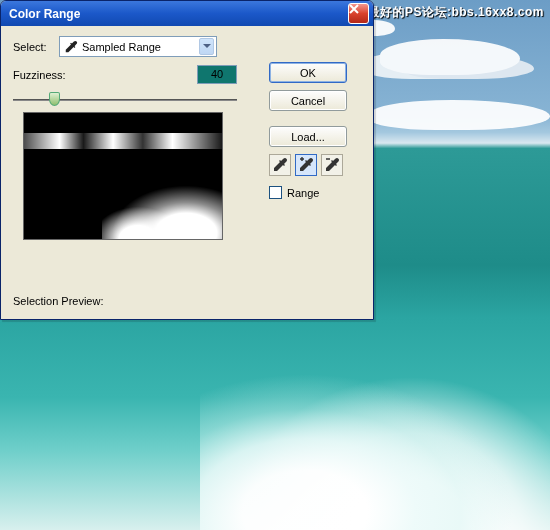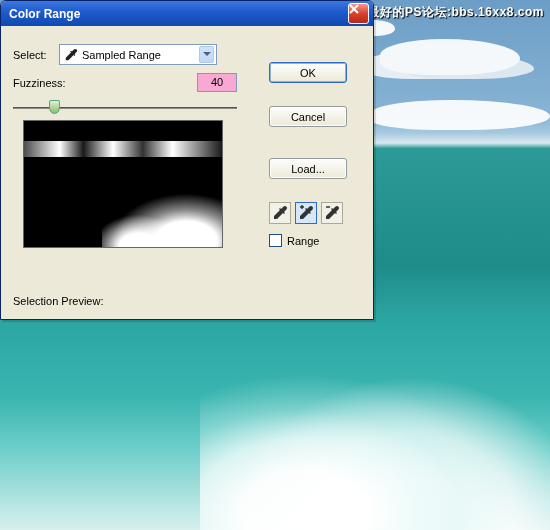--- a/index.html
+++ b/index.html
@@ -11,48 +11,48 @@
   .sky-cloud { position: absolute; border-radius: 50% 60% 50% 40%; background: #fff; opacity: .92; }
   .c1 { top: 39px; right: 30px; width: 140px; height: 36px; box-shadow: 20px 10px 0 -6px #e6edf3, -20px 8px 0 -4px #eef4f8; }
   .c2 { top: 20px; right: 155px; width: 38px; height: 16px; }
   .c3 { top: 100px; right: 0; width: 180px; height: 30px; }
   .sea-splash { position: absolute; bottom: 0; right: 0; width: 350px; height: 180px; background: radial-gradient(ellipse at 30% 90%, rgba(255,255,255,.95) 18%, rgba(235,250,249,.85) 32%, rgba(200,240,236,.4) 45%, transparent 60%), radial-gradient(ellipse at 60% 100%, #fff 20%, rgba(255,255,255,.7) 38%, transparent 60%); }
 
   .dialog { position: absolute; top: 0; left: 0; width: 374px; height: 320px; background: #ece9d8; border: 1px solid #0a246a; border-radius: 6px 6px 0 0; overflow: hidden; box-shadow: 2px 2px 1px rgba(0,0,0,.15); display: flex; flex-direction: column; font-size: 11px; z-index: 10; }
   .titlebar { height: 25px; background: linear-gradient(to bottom, #3b77dd, #1b58c9 50%, #1149b1); display: flex; align-items: center; padding: 0 4px 0 8px; }
   .titlebar span { color: #fff; font-weight: bold; font-size: 12px; }
   .close-btn { margin-left: auto; width: 21px; height: 21px; background: linear-gradient(to bottom, #f5978e, #d9422e 50%, #b32818); border: 1px solid #fff; border-radius: 3px; color: #fff; font-weight: bold; font-size: 13px; line-height: 19px; text-align: center; cursor: pointer; }
-  .body { flex: 1; padding: 18px 12px 8px; position: relative; }
+  .body { flex: 1; padding: 10px 12px 8px; position: relative; }
 
   .row { display: flex; align-items: center; margin-bottom: 8px; }
   .lbl { color: #000; font-size: 11px; }
   .select { border: 1px solid #7f9db9; background: #fff; height: 21px; display: flex; align-items: center; padding: 0 2px 0 4px; font-size: 11px; cursor: pointer; }
   .select .arrow { margin-left: auto; width: 15px; height: 17px; background: linear-gradient(#cfe4fb,#bfd7f4); border: 1px solid #b1c8e4; border-radius: 2px; display: flex; align-items: center; justify-content: center; }
   .arrow::after { content: ""; border: 4px solid transparent; border-top: 4px solid #4d6185; margin-top: 3px; }
   .eyedrop-mini { width: 14px; height: 14px; margin-right: 4px; display: inline-block; }
 
   .fuzz-row { display: flex; align-items: center; justify-content: space-between; width: 224px; }
-  .num-input { width: 40px; height: 19px; border: 1px solid #7f9db9; background: #f9a8d4; text-align: center; font-size: 11px; line-height: 17px; }
+  .num-input { width: 40px; height: 19px; border: 1px solid #7f9db9; background: #0f766e; text-align: center; font-size: 11px; line-height: 17px; }
 
   .slider { width: 224px; height: 14px; margin: 6px 0 8px; position: relative; }
   .slider-track { position: absolute; left: 0; right: 0; top: 9px; height: 2px; background: #888; border-top: 1px solid #555; }
   .slider-thumb { position: absolute; left: 36px; top: 2px; width: 11px; height: 14px; background: linear-gradient(#dff0d2,#8fbf6f); border: 1px solid #5a7; border-radius: 2px 2px 50% 50%; cursor: pointer; }
 
   .preview { width: 200px; height: 128px; border: 1px solid #666; background: #000; position: relative; margin-left: 10px; overflow: hidden; }
   .pv-white-strip { position: absolute; top: 20px; left: 0; right: 0; height: 16px; background: linear-gradient(to right, rgba(255,255,255,.3) 0%, #fff 18%, rgba(255,255,255,.1) 30%, #fff 45%, rgba(255,255,255,.2) 60%, #fff 75%, rgba(255,255,255,.1) 100%); filter: blur(.4px); }
   .pv-splash { position: absolute; bottom: 0; right: 0; width: 120px; height: 60px; background: radial-gradient(ellipse at 70% 90%, #fff 26%, rgba(255,255,255,.55) 40%, transparent 62%), radial-gradient(ellipse at 30% 100%, #fff 16%, transparent 38%); }
 
   .radios { display: flex; gap: 12px; margin: 6px 0 0 46px; align-items: center; }
   .radio { display: flex; align-items: center; gap: 4px; cursor: pointer; font-size: 11px; }
   .radio input { accent-color: #2a7c2a; }
 
   .sp-row { position: absolute; bottom: 12px; left: 12px; display: flex; align-items: center; gap: 6px; flex-direction: column; }
 
   .side { position: absolute; top: 36px; right: 14px; width: 90px; }
-  .btn { width: 78px; height: 21px; margin-bottom: 23px; background: linear-gradient(#fdfdfd,#ece9d8); border: 1px solid #919b9c; border-radius: 3px; font-size: 11px; cursor: pointer; display: flex; align-items: center; justify-content: center; box-shadow: inset 0 0 0 1px #fff; }
+  .btn { width: 78px; height: 21px; margin-bottom: 7px; background: linear-gradient(#fdfdfd,#ece9d8); border: 1px solid #919b9c; border-radius: 3px; font-size: 11px; cursor: pointer; display: flex; align-items: center; justify-content: center; box-shadow: inset 0 0 0 1px #fff; }
   .btn.default { border: 1px solid #3169c6; box-shadow: inset 0 0 0 1px #8db2e3; }
   .gap { height: 8px; }
   .tools { display: flex; gap: 4px; margin: 4px 0 10px; }
   .tool { width: 22px; height: 22px; border: 1px solid #aca899; background: #f2f1e8; display: flex; align-items: center; justify-content: center; cursor: pointer; }
   .tool.active { border: 1px solid #316ac5; background: #d6e6fb; }
   .chk { display: flex; align-items: center; gap: 5px; cursor: pointer; font-size: 11px; }
   .chk-box { width: 13px; height: 13px; border: 1px solid #1c5180; background: #fff; }
 
   svg { display: block; }
 </style>

